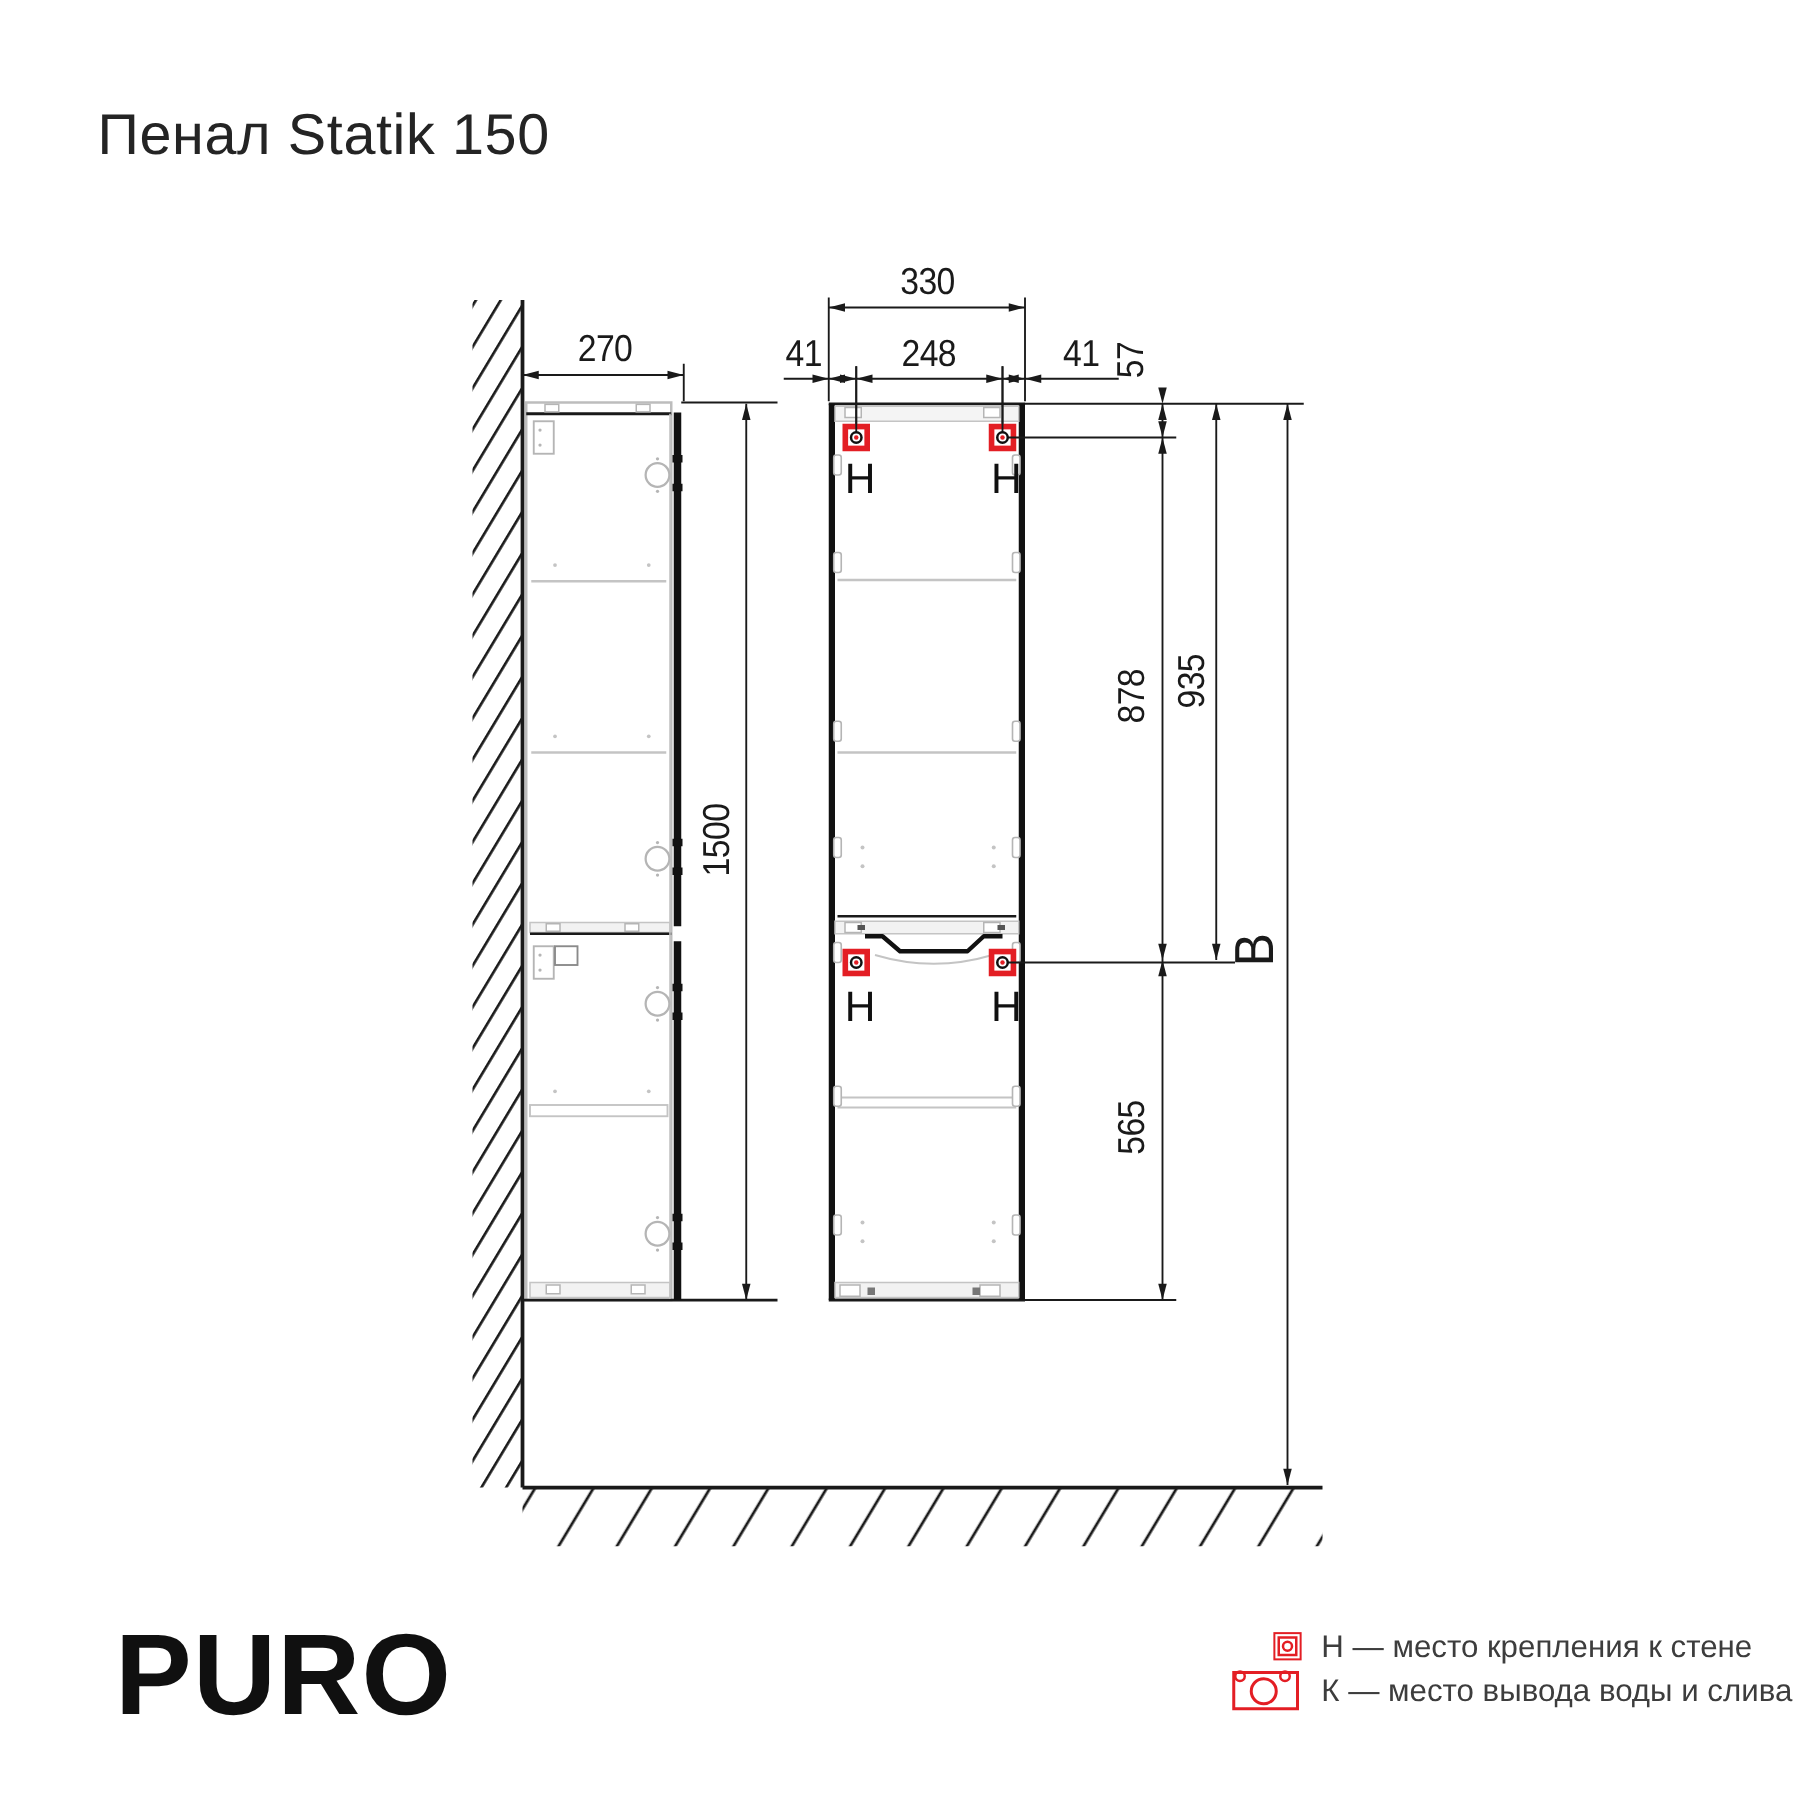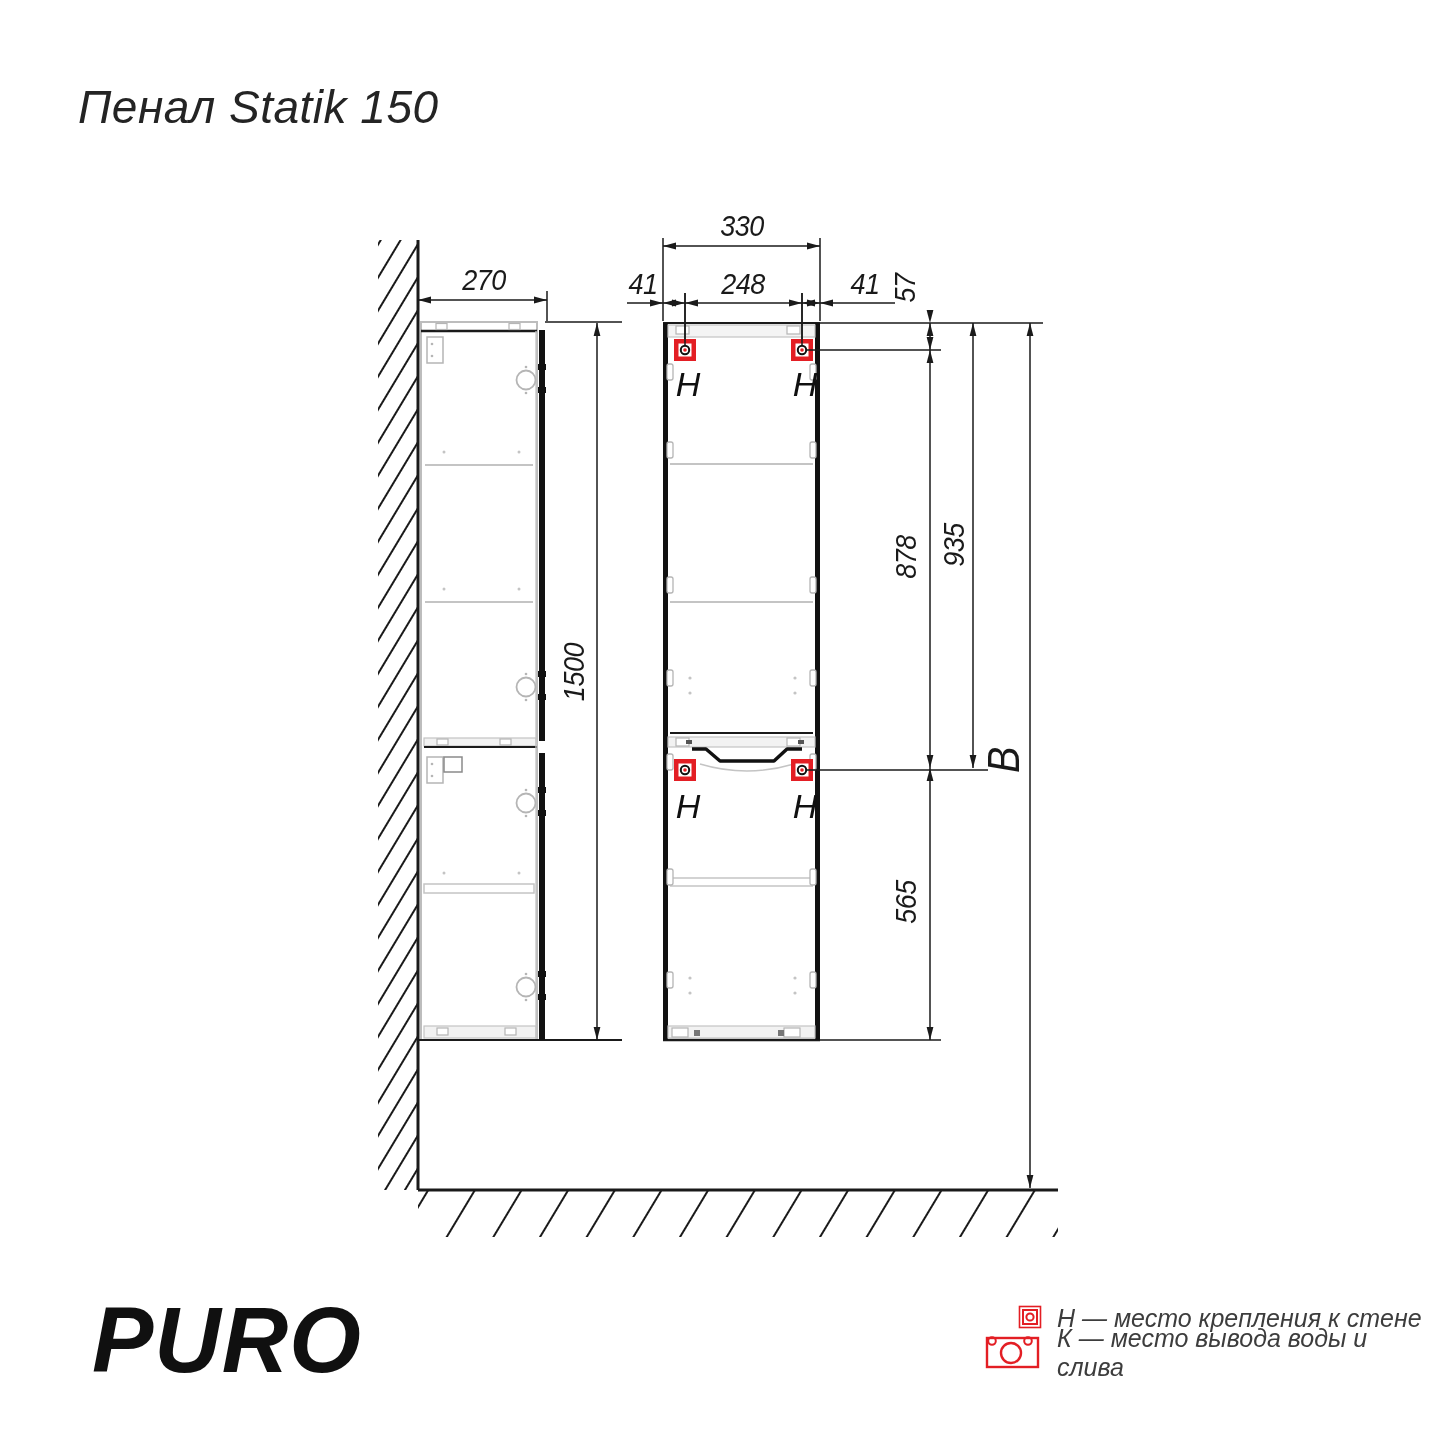--- a/index.html
+++ b/index.html
@@ -1,17 +1,17 @@
 <!DOCTYPE html>
 <html lang="ru"><head>
 <meta charset="utf-8">
 <style>
   html,body{margin:0;padding:0;background:#ffffff;}
   .stage{position:relative;width:1440px;height:1440px;background:#fff;overflow:hidden;
-         font-family:"Liberation Sans",sans-serif;font-style:italic;}
+         font-family:"Liberation Sans",sans-serif;}
   svg.draw{position:absolute;left:0;top:0;}
   .txt{position:absolute;white-space:nowrap;}
   .title{left:78px;top:80px;font-size:46px;color:#242424;letter-spacing:.5px;}
   .brand{left:92px;top:1288px;font-size:92px;font-weight:700;color:#101010;letter-spacing:1px;}
   .dim{position:absolute;font-size:30px;color:#1a1a1a;white-space:nowrap;
        transform:translate(-50%,-50%) scaleX(.9);letter-spacing:-.5px;}
   .dimv{transform:translate(-50%,-50%) rotate(-90deg) scaleX(.9);}
   .dim.big{font-size:44px;}
   .hmark{position:absolute;font-size:34px;color:#101010;transform:translate(-50%,-50%);}
   .legend-text{position:absolute;font-size:25px;color:#3d3d3d;transform:translateY(-50%);}

